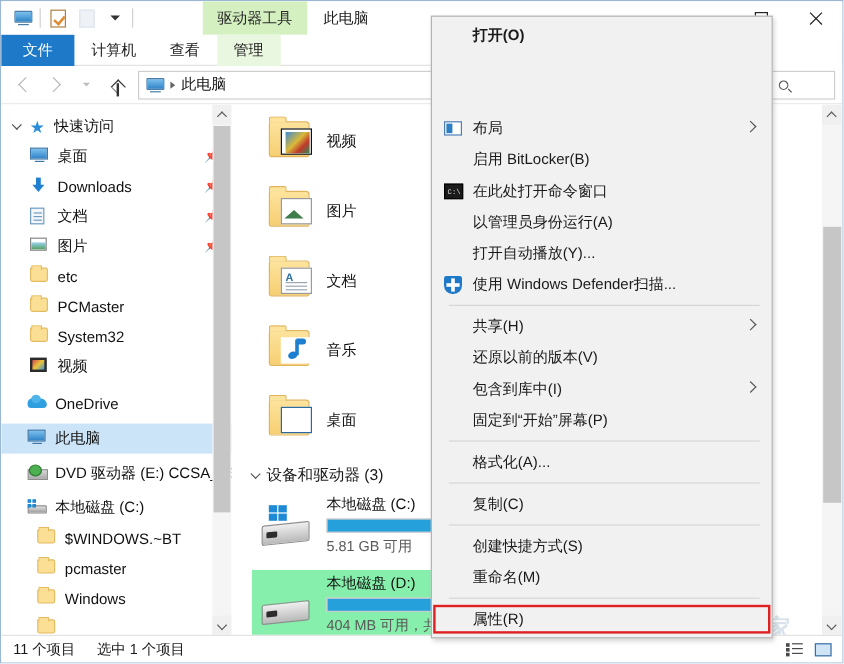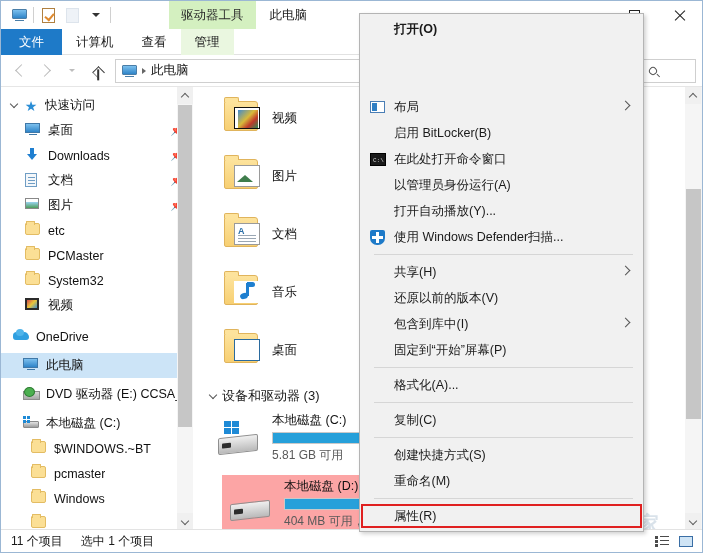--- a/index.html
+++ b/index.html
@@ -323,21 +323,21 @@
   .emb-music .flag {
     position: absolute; left: 13px; top: 1px; width: 8px; height: 5px; background: #1e7fd0;
     border-radius: 0 4px 4px 0;
   }
   .emb-desktop { background: linear-gradient(#6ab6ea,#2a82c8); border-color: #2a6a9e !important; }
   .tile-label { font-size: 12.5px; color: #111; }
 
   .drive-row {
     position: absolute; display: flex; align-items: center; gap: 8px; padding: 3px 4px;
   }
-  .drive-row.sel { background: #fca5a5; margin-left: 12px; }
+  .drive-row.sel { background: #86efac; }
   .drive-ico { width: 50px; height: 38px; position: relative; flex: none; }
   .drive-ico .body3 {
     position: absolute; left: 4px; bottom: 4px; width: 40px; height: 17px;
     background: linear-gradient(#efefef,#b9b9b9); border: 1px solid #8f8f8f; border-radius: 2px;
     transform: skewY(-6deg);
   }
   .drive-ico .body3:after {
     content: ""; position: absolute; left: 3px; top: 5px; width: 9px; height: 5px;
     background: #2d2d2d; border-radius: 1px;
   }
@@ -579,21 +579,21 @@
           <span class="ni-label">System32</span>
         </div>
 
         <div class="navitem indent1">
           <div class="ico">
               <div class="vid-ico"></div>
             </div>
           <span class="ni-label">视频</span>
         </div>
 
-        <div class="navitem" style="padding-left:12px;margin-top:6px;">
+        <div class="navitem" style="padding-left:22px;margin-top:6px;">
           <div class="ico">
               <div class="onedrive-ico"></div>
             </div>
           <span class="ni-label">OneDrive</span>
         </div>
 
         <div class="navitem sel" style="padding-left:22px;margin-top:4px;">
           <div class="ico">
               <div class="desk-ico">
                 <div class="s"></div>

